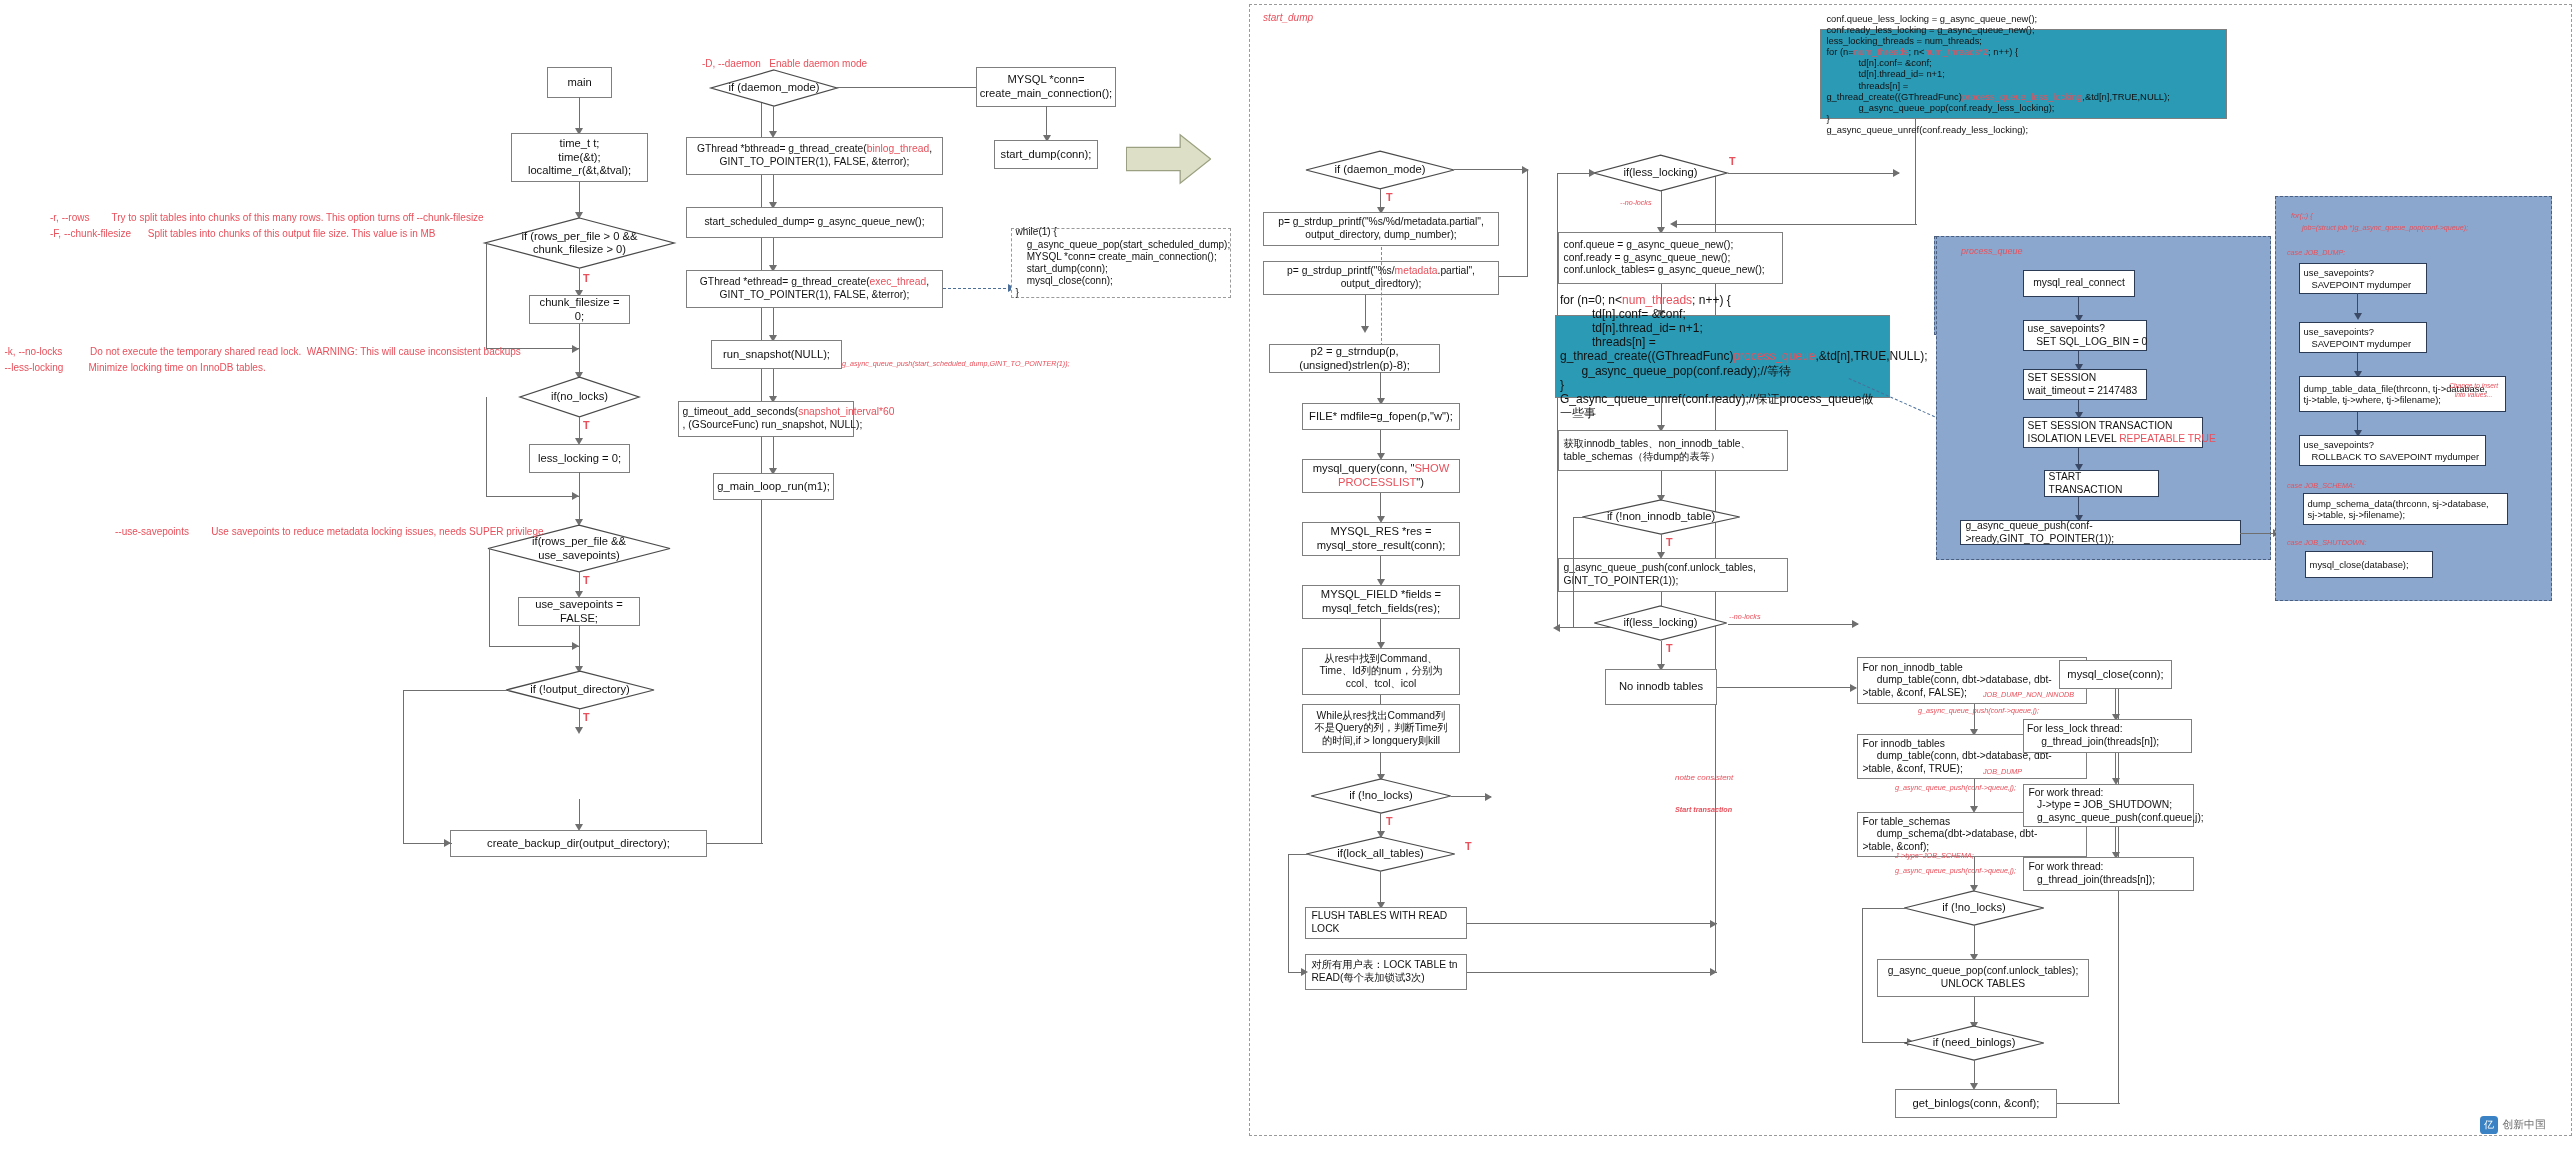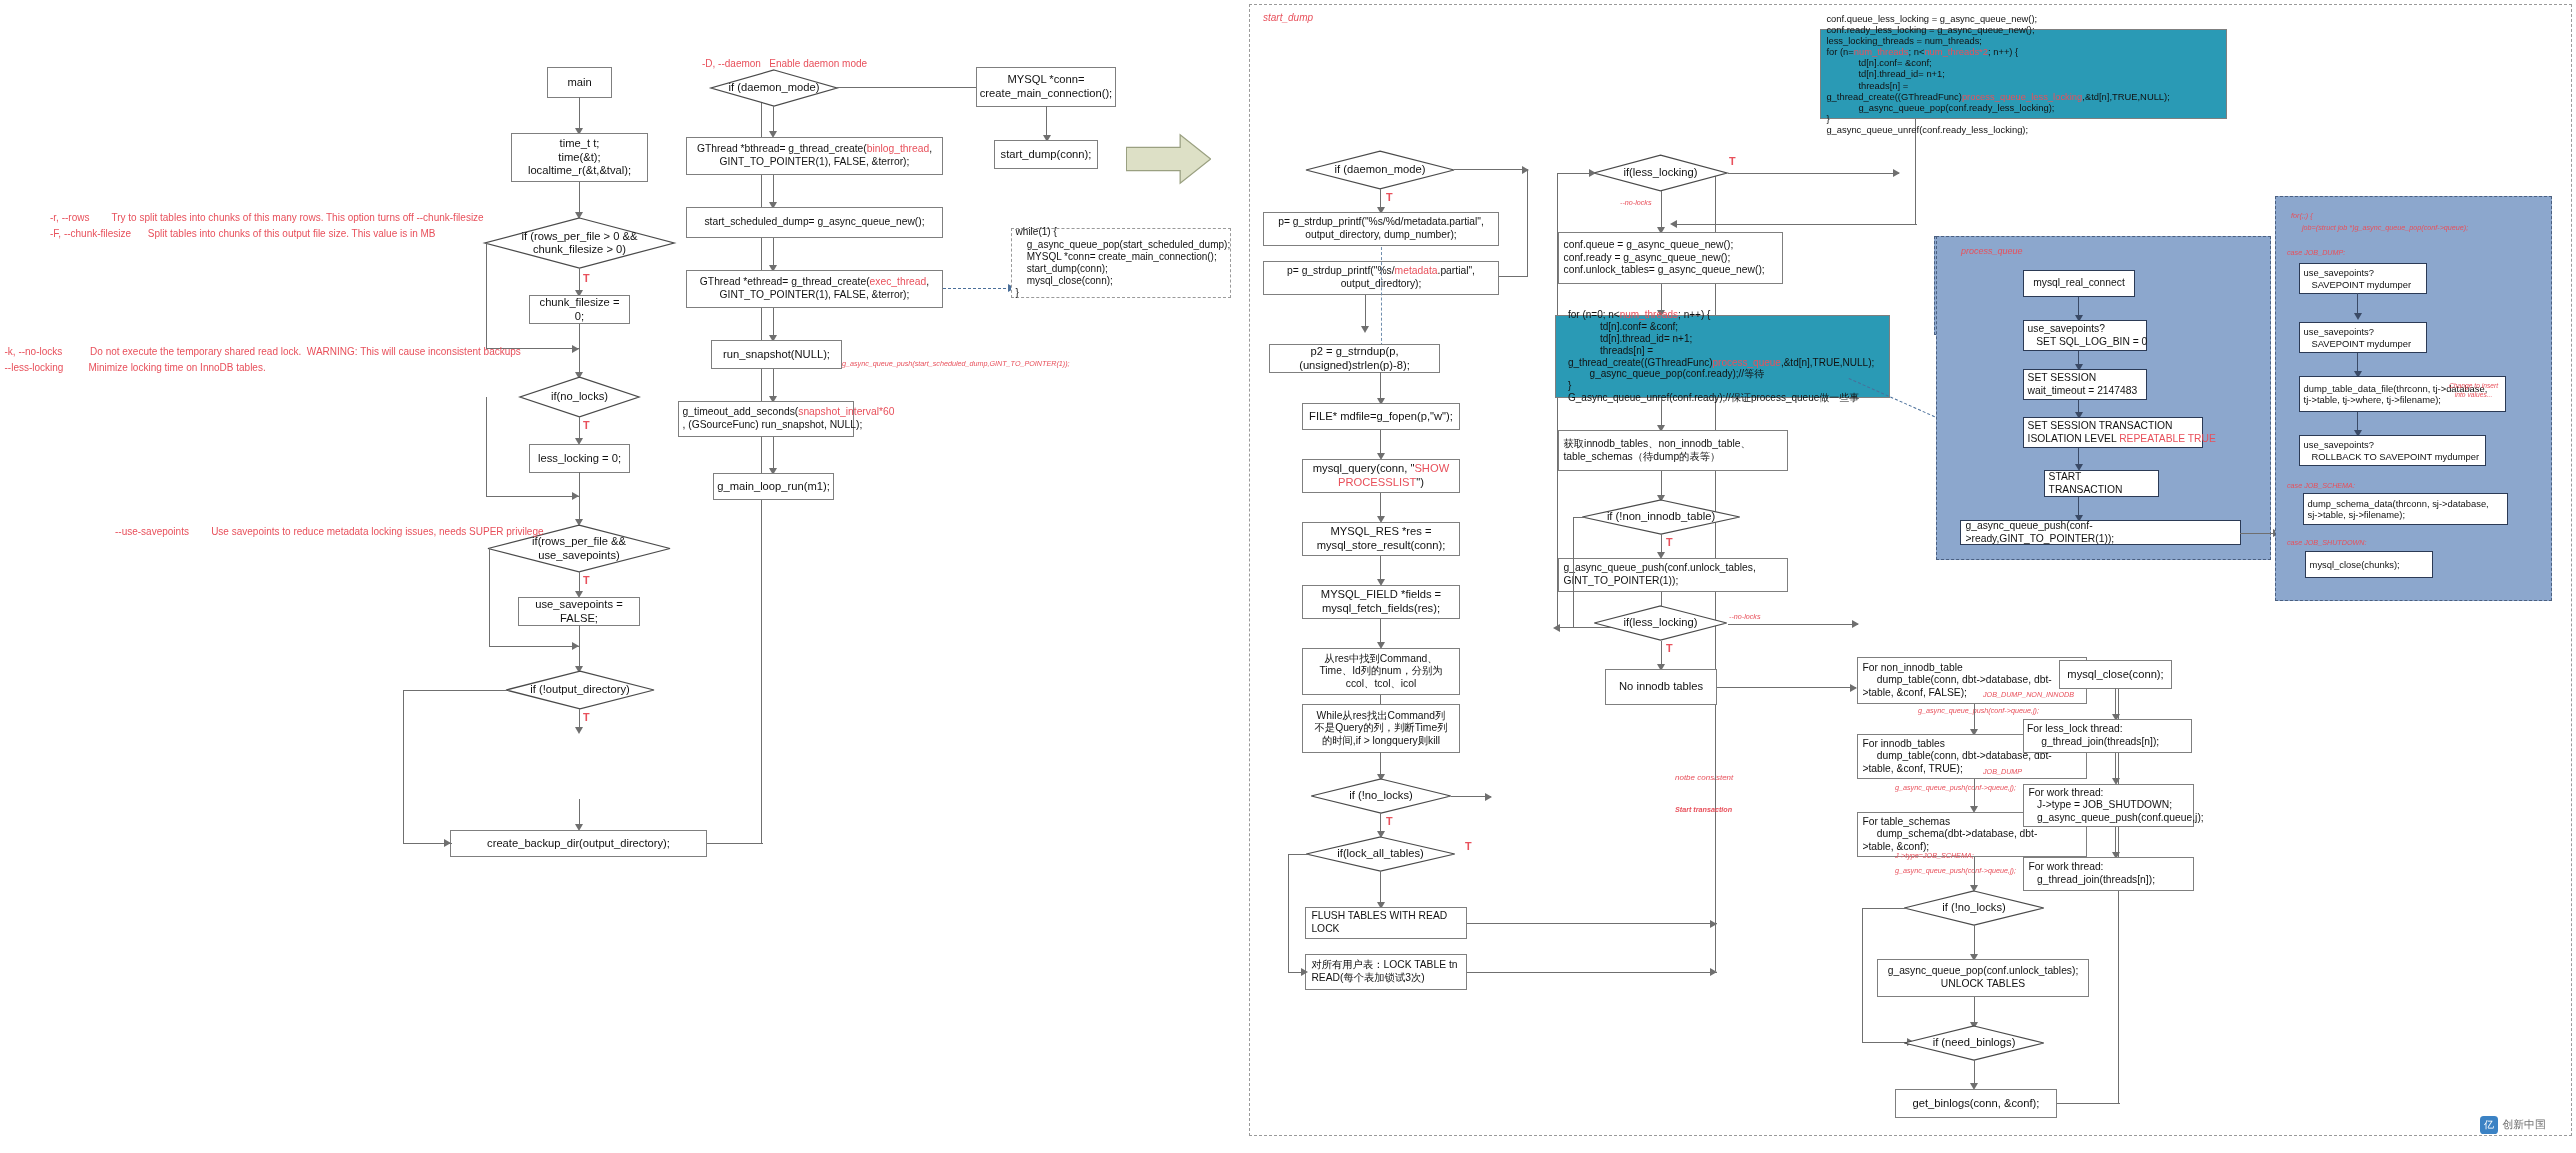--- a/index.html
+++ b/index.html
@@ -369,21 +369,21 @@
     <div><span>for (n=</span><span class="red">num_threads</span><span>; n&lt;</span><span class="red">num_threads*2</span><span>; n++) {</span></div>
     <div style="padding-left:32px;">td[n].conf= &amp;conf;</div>
     <div style="padding-left:32px;">td[n].thread_id= n+1;</div>
     <div style="padding-left:32px;">threads[n] =</div>
     <div><span>g_thread_create((GThreadFunc)</span><span class="red">process_queue_less_locking</span><span>,&amp;td[n],TRUE,NULL);</span></div>
     <div style="padding-left:32px;">g_async_queue_pop(conf.ready_less_locking);</div>
     <div>}</div>
     <div>g_async_queue_unref(conf.ready_less_locking);</div>
   </div>
 
-  <div class="node teal left" style="left:1555px;top:315px;width:335px;height:83px;flex-direction:column;align-items:flex-start;justify-content:center;font-size:10px;line-height:1.18;padding-left:12px;">
+  <div class="node teal left" style="left:1555px;top:315px;width:335px;height:83px;flex-direction:column;align-items:flex-start;justify-content:center;font-size:12px;line-height:1.18;padding-left:4px;">
     <div><span>for (n=0; n&lt;</span><span class="red">num_threads</span><span>; n++) {</span></div>
     <div style="padding-left:32px;">td[n].conf= &amp;conf;</div>
     <div style="padding-left:32px;">td[n].thread_id= n+1;</div>
     <div style="padding-left:32px;">threads[n] =</div>
     <div><span>g_thread_create((GThreadFunc)</span><span class="red">process_queue</span><span>,&amp;td[n],TRUE,NULL);</span></div>
     <div style="padding-left:21.6px;">g_async_queue_pop(conf.ready);//等待</div>
     <div>}</div>
     <div>G_async_queue_unref(conf.ready);//保证process_queue做一些事</div>
   </div>
 
@@ -569,21 +569,21 @@
   <div class="arw dk down" style="left:2354px;top:430px;"></div>
 
   <div class="node white-in left" style="left:2299px;top:435px;width:187px;height:31px;white-space:pre;padding-left:3.6px;font-size:9.4px;">use_savepoints?
    ROLLBACK TO SAVEPOINT mydumper</div>
 
   <div class="ann it" style="left:2287px;top:481px;font-size:7.2px;">case JOB_SCHEMA:</div>
   <div class="node white-in left" style="left:2303px;top:493px;width:205px;height:32px;white-space:pre;padding-left:3.6px;font-size:9.4px;">dump_schema_data(thrconn, sj-&gt;database,
 sj-&gt;table, sj-&gt;filename);</div>
 
   <div class="ann it" style="left:2287px;top:538px;font-size:7.2px;">case JOB_SHUTDOWN:</div>
-  <div class="node white-in left" style="left:2305px;top:551px;width:128px;height:27px;padding-left:3.6px;font-size:9.4px;">mysql_close(chunks);</div>
+  <div class="node white-in left" style="left:2305px;top:551px;width:128px;height:27px;padding-left:3.6px;font-size:9.4px;">mysql_close(database);</div>
 
   <div class="wm" style="left:2480px;top:1116px;">
     <span class="lg">亿</span>
     <span>创新中国</span>
   </div>
 
 </div>
 
 
 </body></html>

